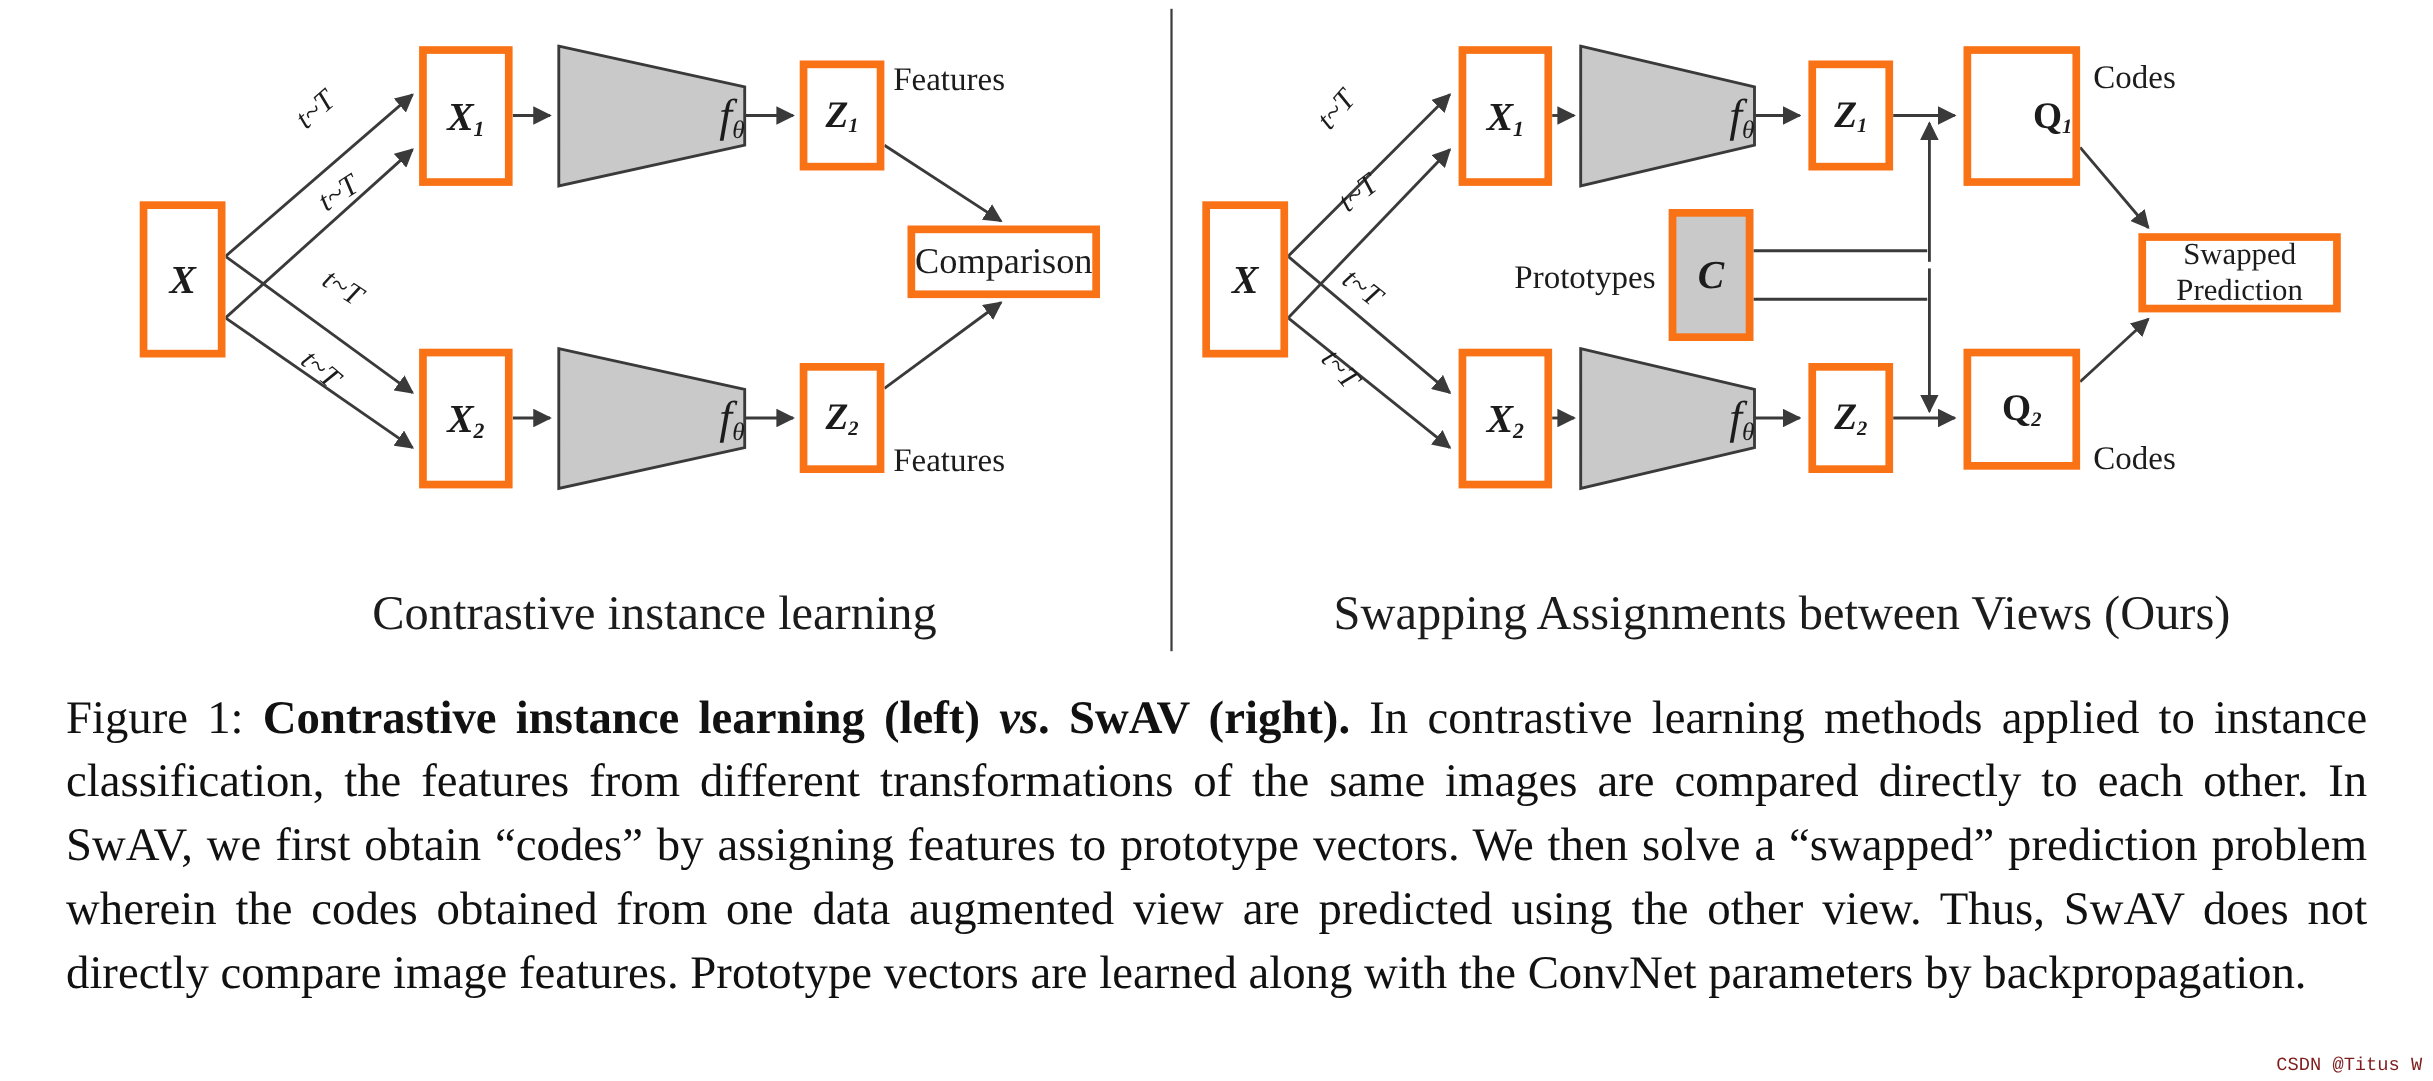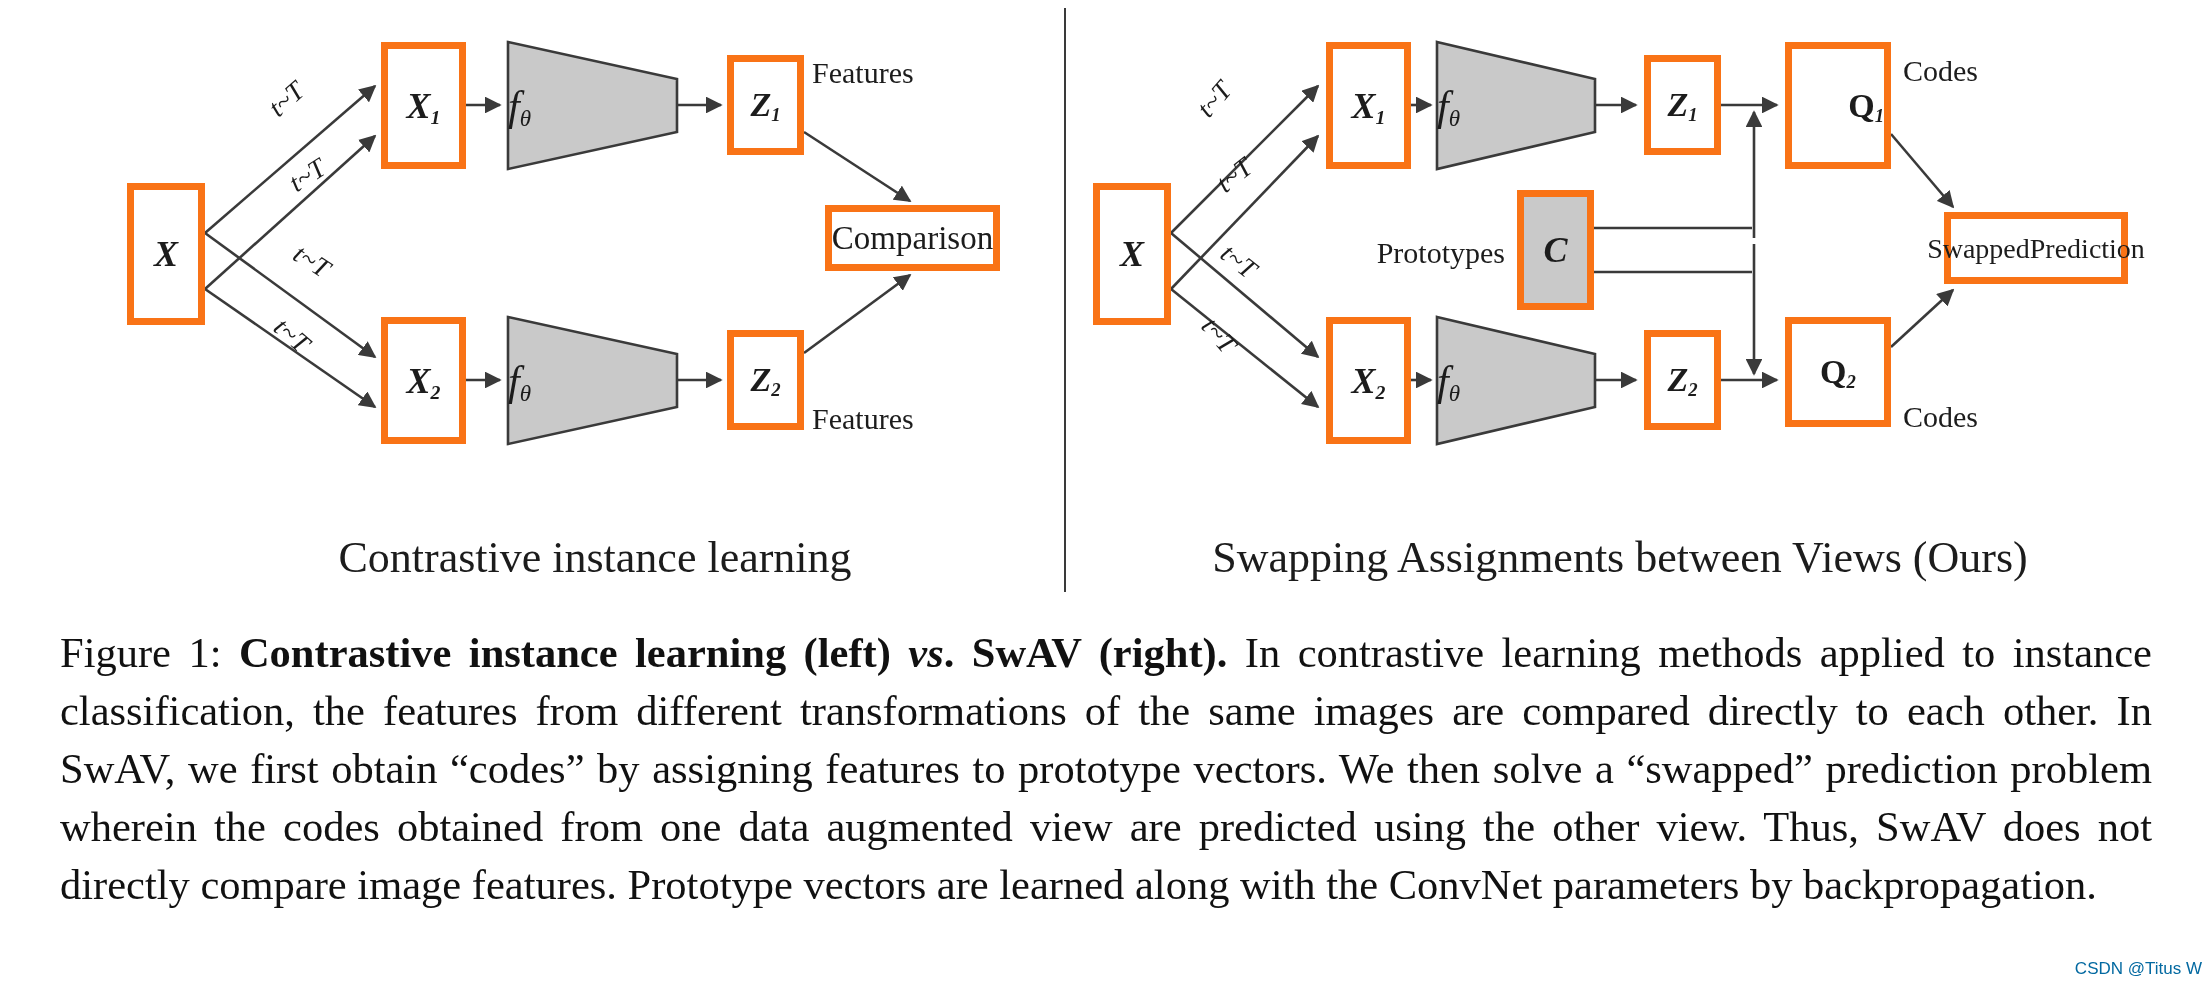--- a/index.html
+++ b/index.html
@@ -19,43 +19,43 @@
     display:flex;align-items:center;justify-content:center;
     box-sizing:border-box;
   }
   .box.gray{background:#c9c9c9;}
   .mbi{font-weight:bold;font-style:italic;}
   .mb{font-weight:bold;}
   .fs36{font-size:36px;}
   .fs34{font-size:34px;}
   sub{font-size:0.55em;font-style:italic;vertical-align:-0.28em;line-height:0;}
   .enc-label{
-    position:absolute;display:flex;align-items:center;justify-content:flex-start;
+    position:absolute;display:flex;align-items:center;justify-content:flex-end;
     font-style:italic;font-size:42px;
   }
   .lbl{position:absolute;font-size:30px;white-space:nowrap;}
   .tlabel{
     position:absolute;font-style:italic;font-size:27px;white-space:nowrap;
     transform-origin:center;
   }
   .comparison-box{font-size:33px;}
-  .swapped-box{font-size:28px;line-height:33px;text-align:center;}
+  .swapped-box{flex-direction:column;font-size:28px;line-height:33px;text-align:center;}
   .seccap{position:absolute;font-size:44px;text-align:center;}
   .divider{position:absolute;left:1064px;top:8px;width:2px;height:584px;background:#3a3a3a;}
   .fig-caption{
     position:absolute;left:60px;top:624px;width:2092px;
     font-size:42.5px;line-height:58px;text-align:justify;color:#111;
   }
   .fig-caption .b{font-weight:bold;}
   .fig-caption .bi{font-weight:bold;font-style:italic;}
   .proto-label{text-align:right;}
   .watermark{
     position:absolute;right:10px;bottom:4px;
-    font-family:Liberation Sans, sans-serif;
-    font-size:17px;color:#0369a1;
+    font-family:Liberation Mono, monospace;
+    font-size:17px;color:#7f1d1d;
   }
 </style>
 </head>
 <body>
 
 <svg class="wires" viewBox="0 0 2212 610" xmlns="http://www.w3.org/2000/svg">
   <defs>
     <marker id="arrow" viewBox="0 0 10 10" refX="9" refY="5" markerWidth="6.5" markerHeight="6.5" orient="auto-start-reverse">
       <path d="M0,0 L10,5 L0,10 z" fill="#3a3a3a"></path>
     </marker>

